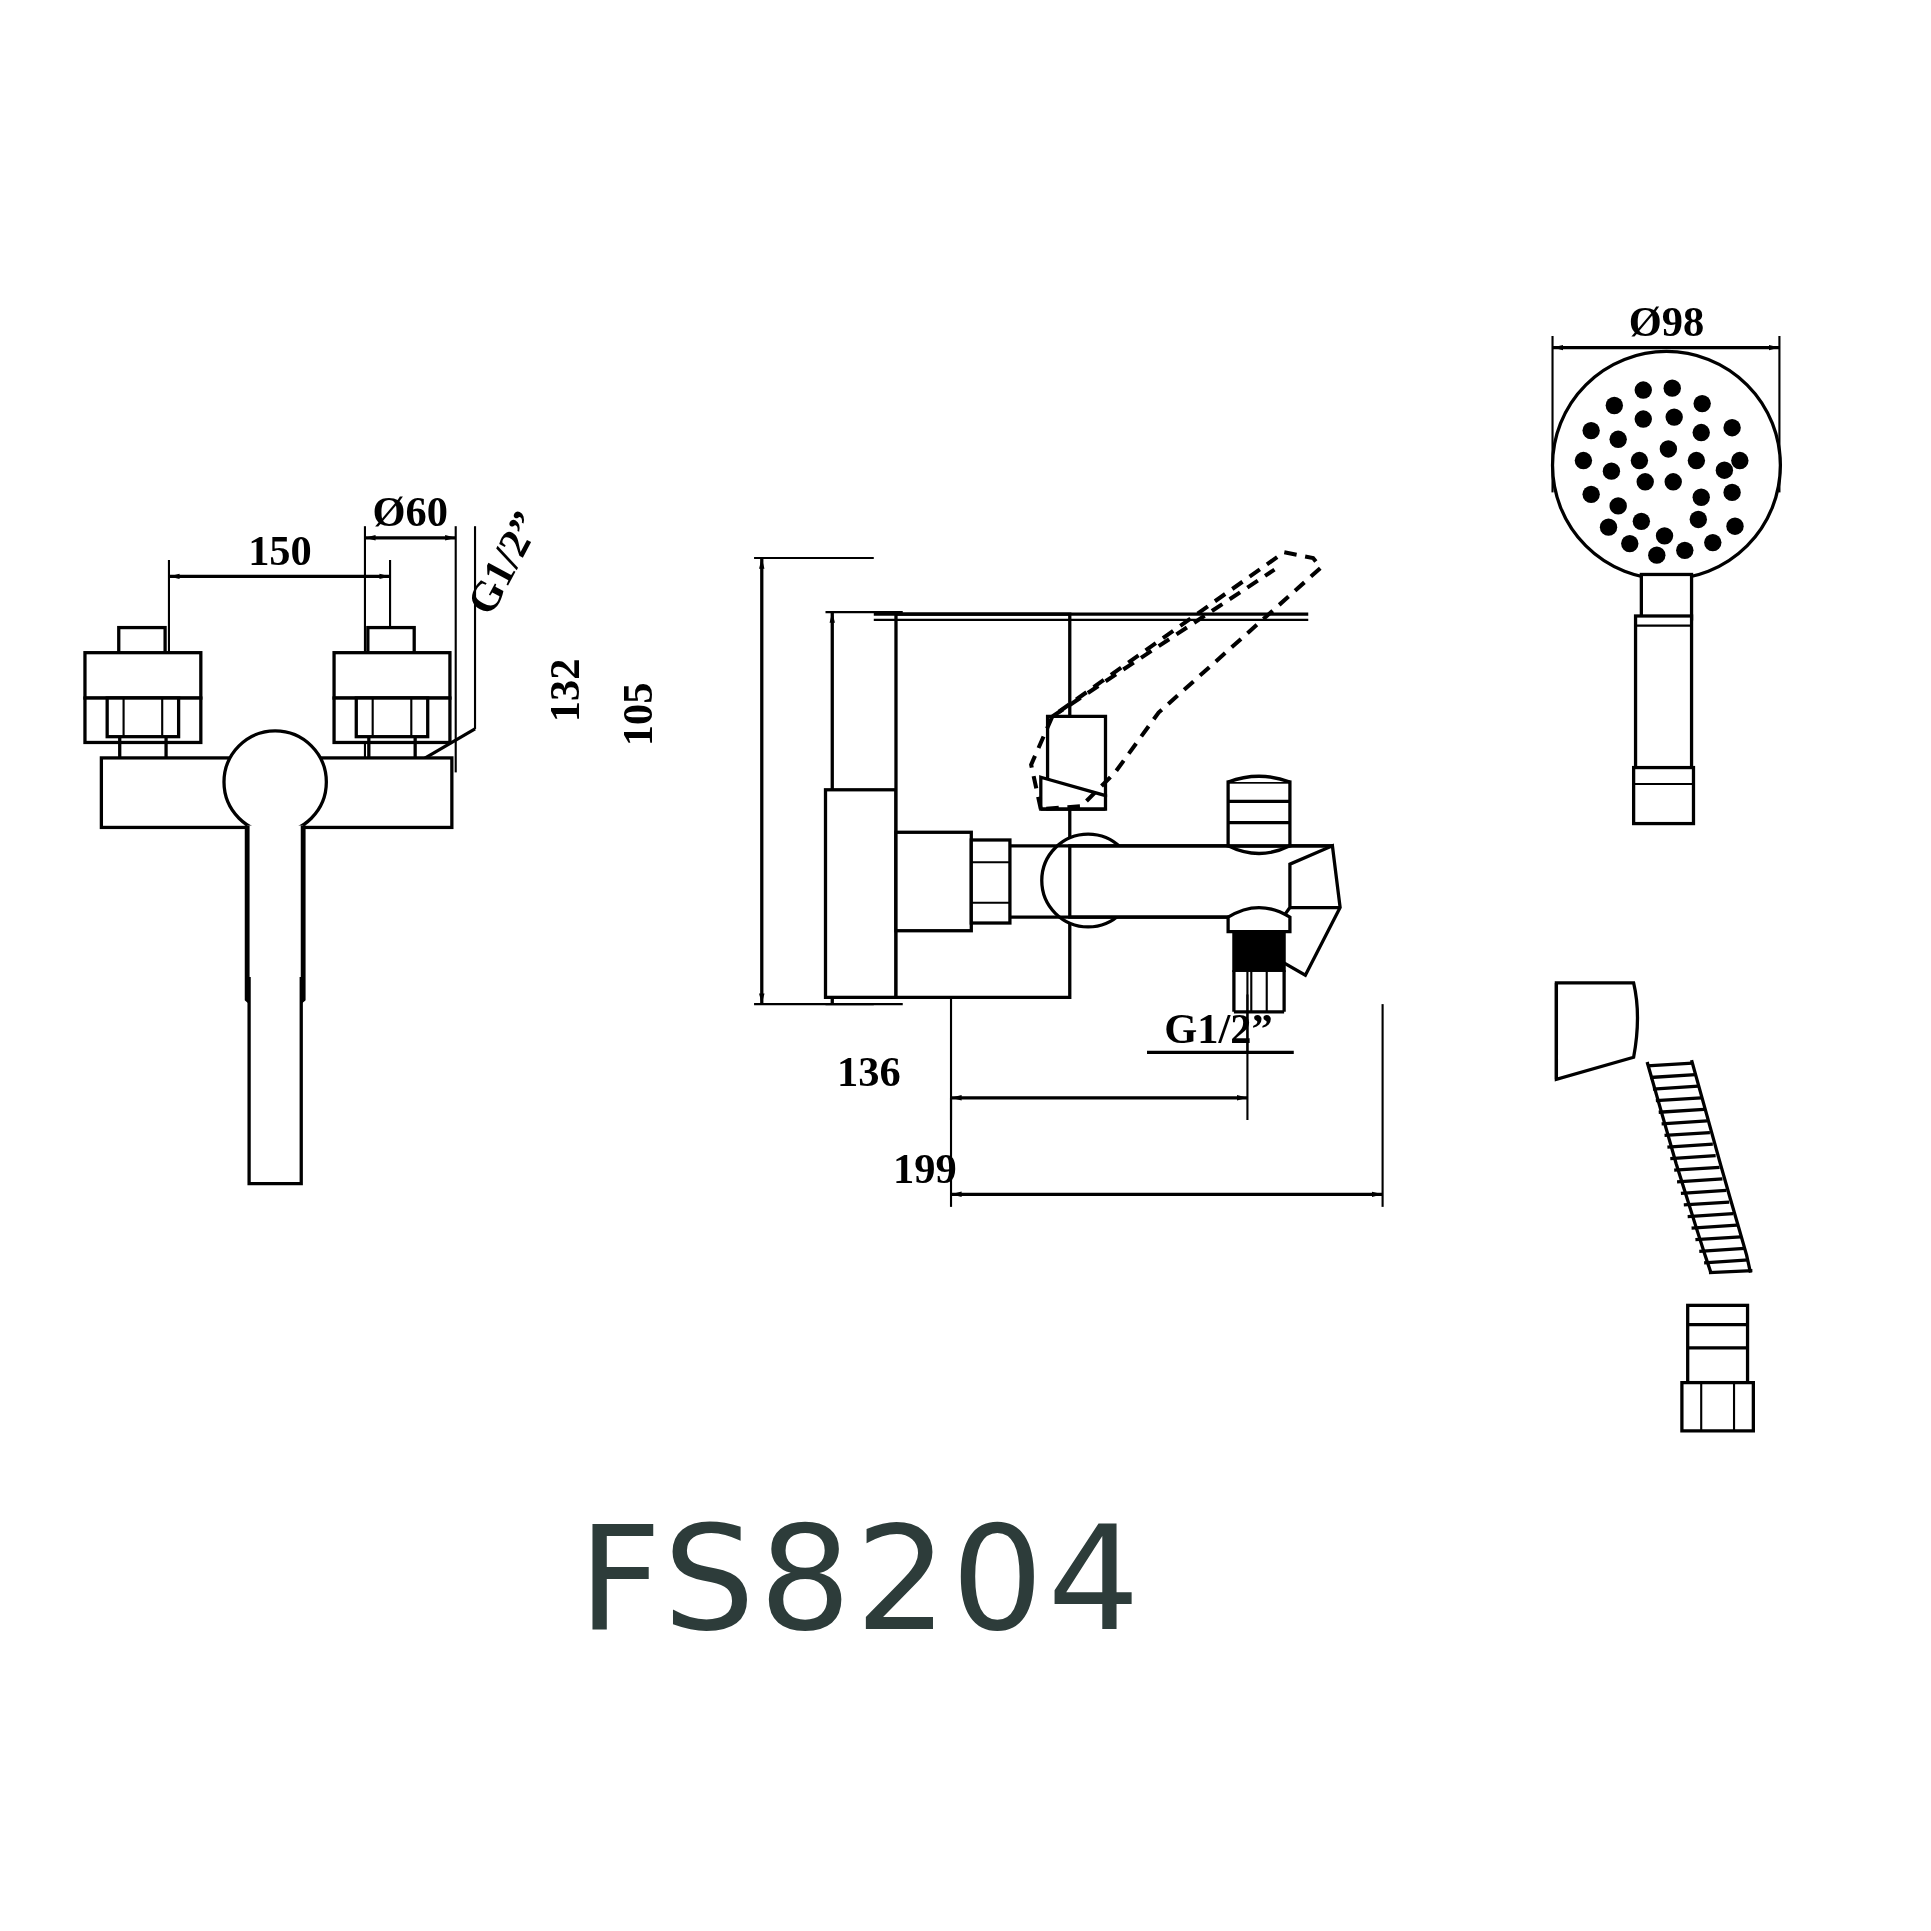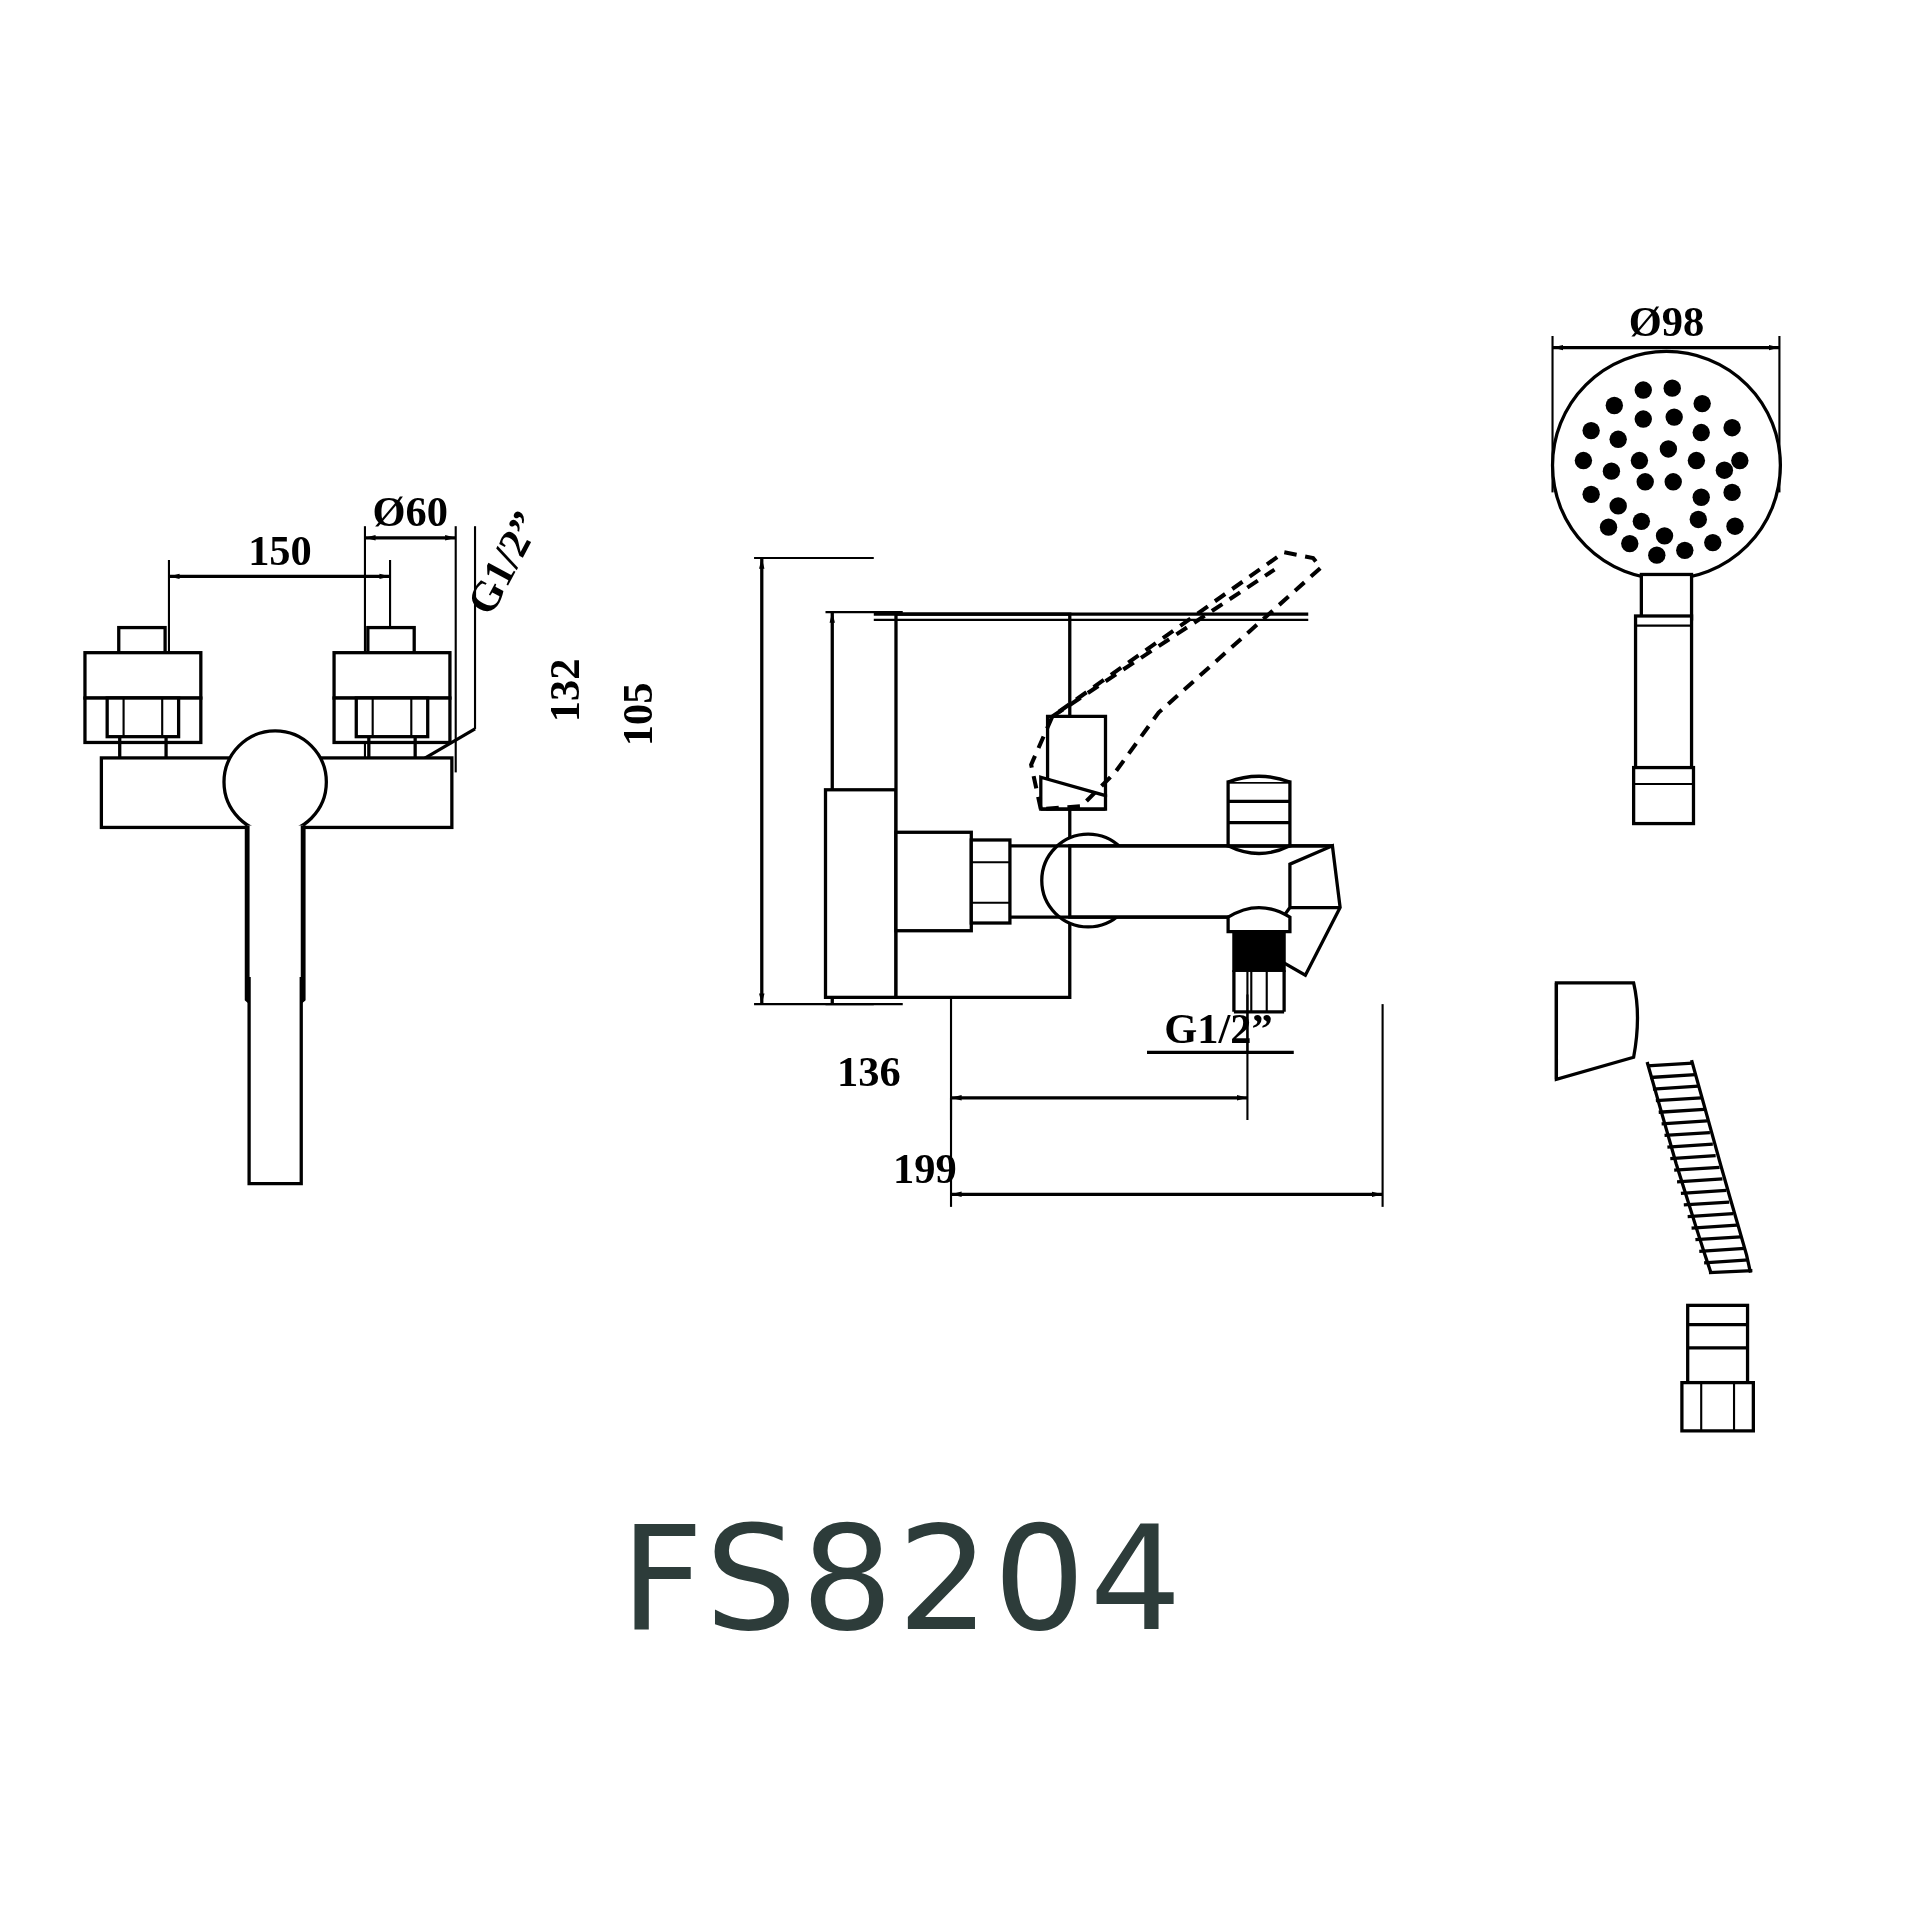--- a/index.html
+++ b/index.html
@@ -8,21 +8,20 @@
     width:1931px;height:1931px;
     font-family:"Liberation Serif", serif;
     overflow:hidden;
     position:relative;
   }
   #sheet{position:relative;width:1931px;height:1931px;background:#fff;}
   #drawing{position:absolute;left:0;top:0;width:1931px;height:1931px;}
   .title-wrap{
     position:absolute;left:0;top:1506px;width:1722px;
     text-align:center;
-    margin-left:42px;
   }
   .title-text{
     font-family:"DejaVu Sans", sans-serif;
     font-size:145px;
     letter-spacing:3.9px;
     color:#2d3c3a;
     line-height:1;
     white-space:nowrap;
   }
 </style>

